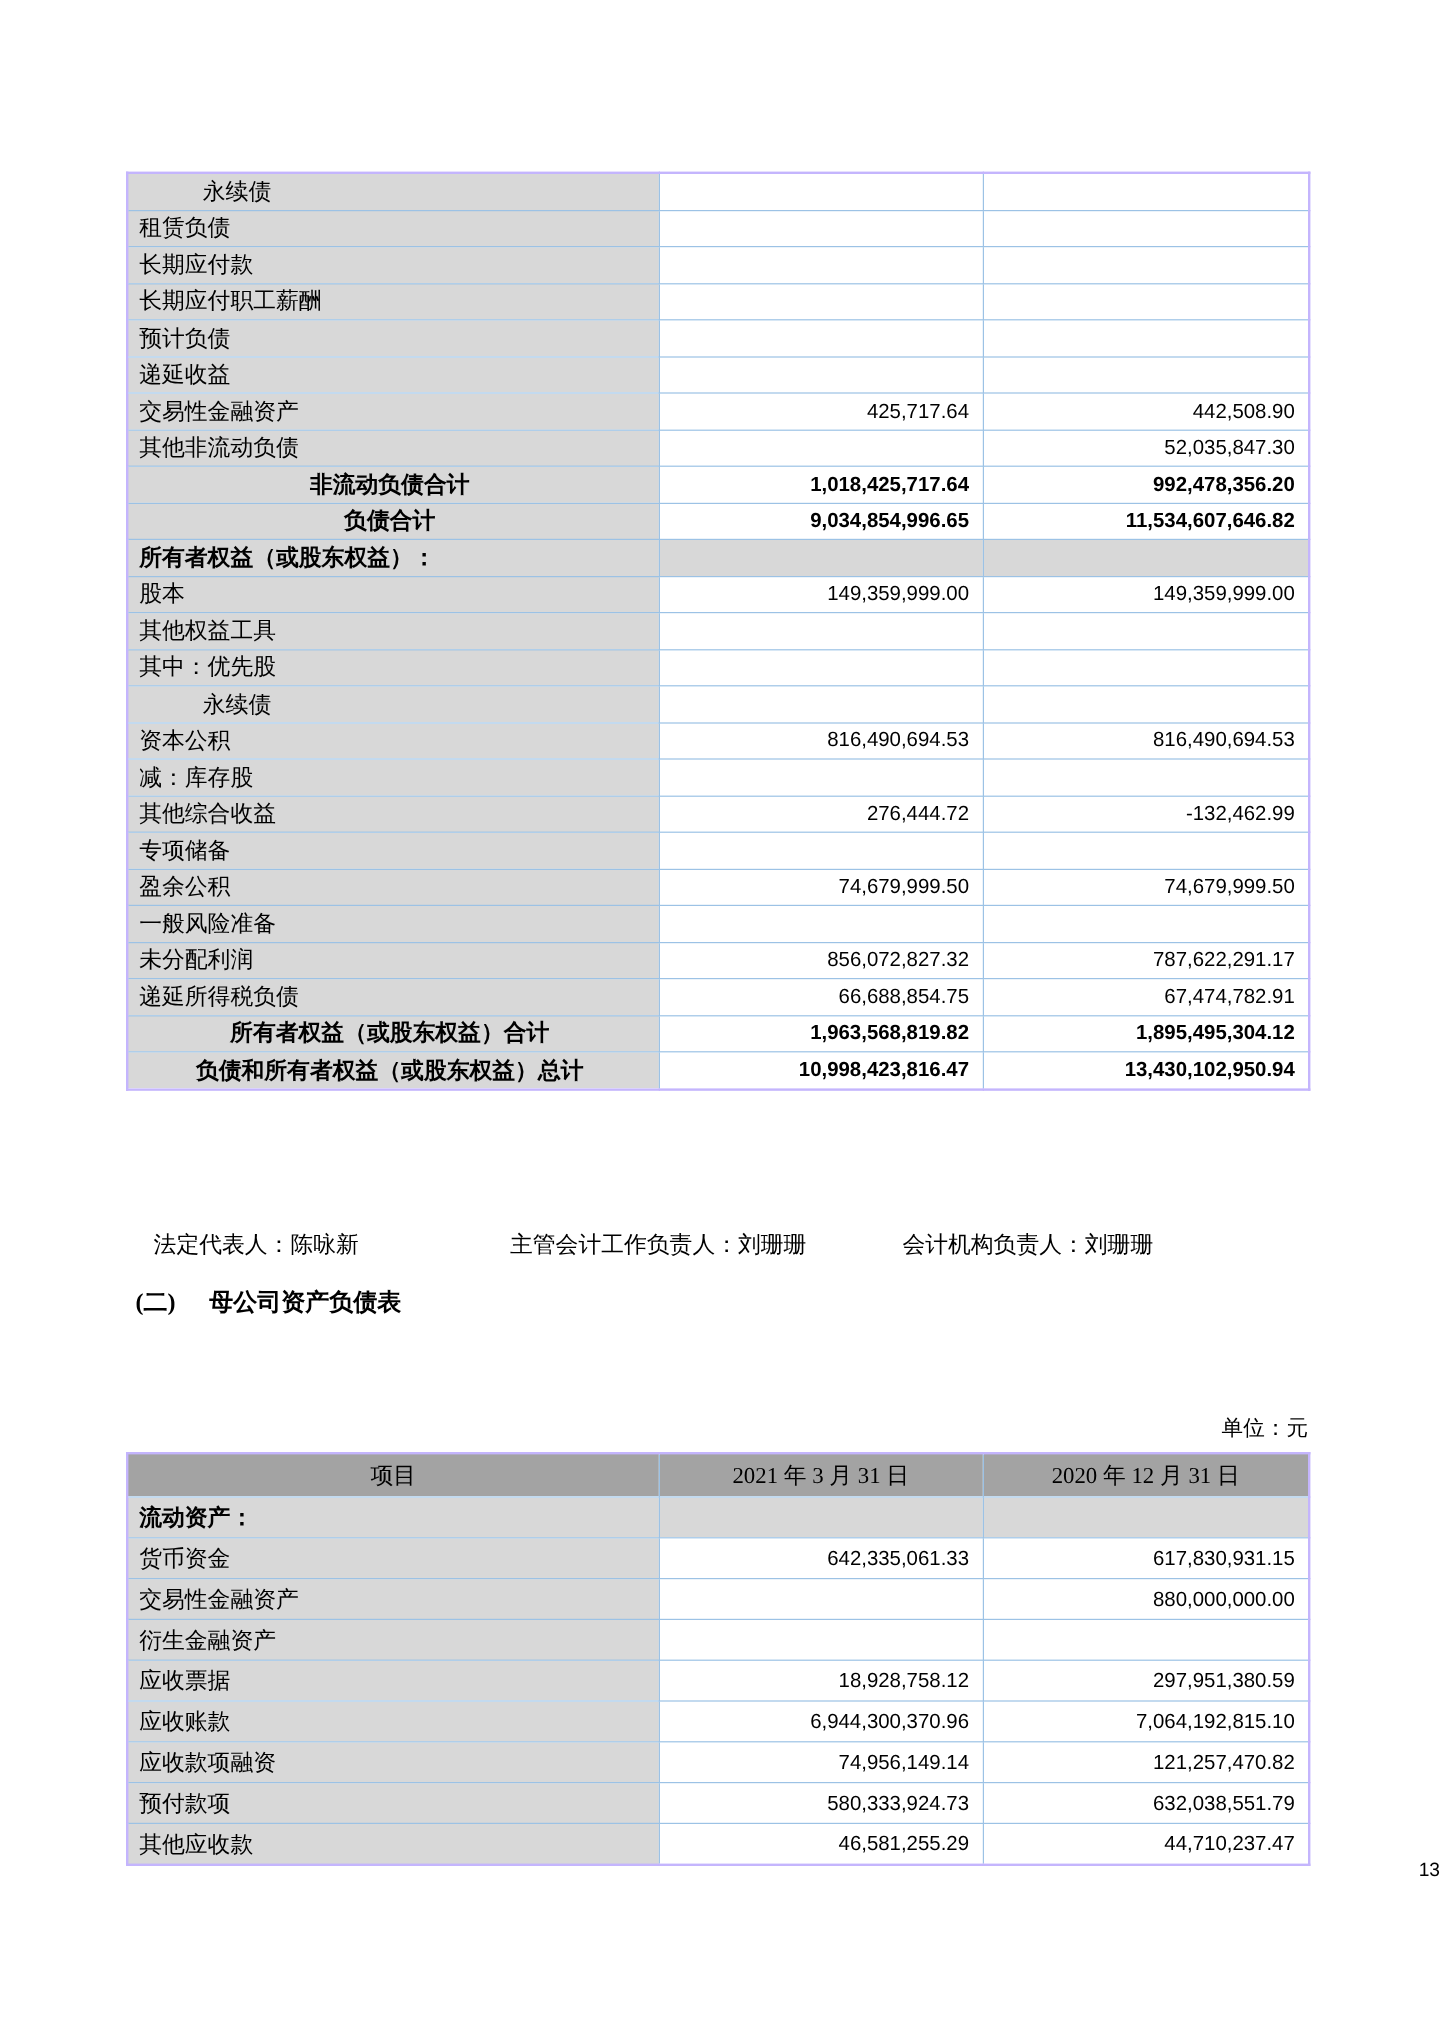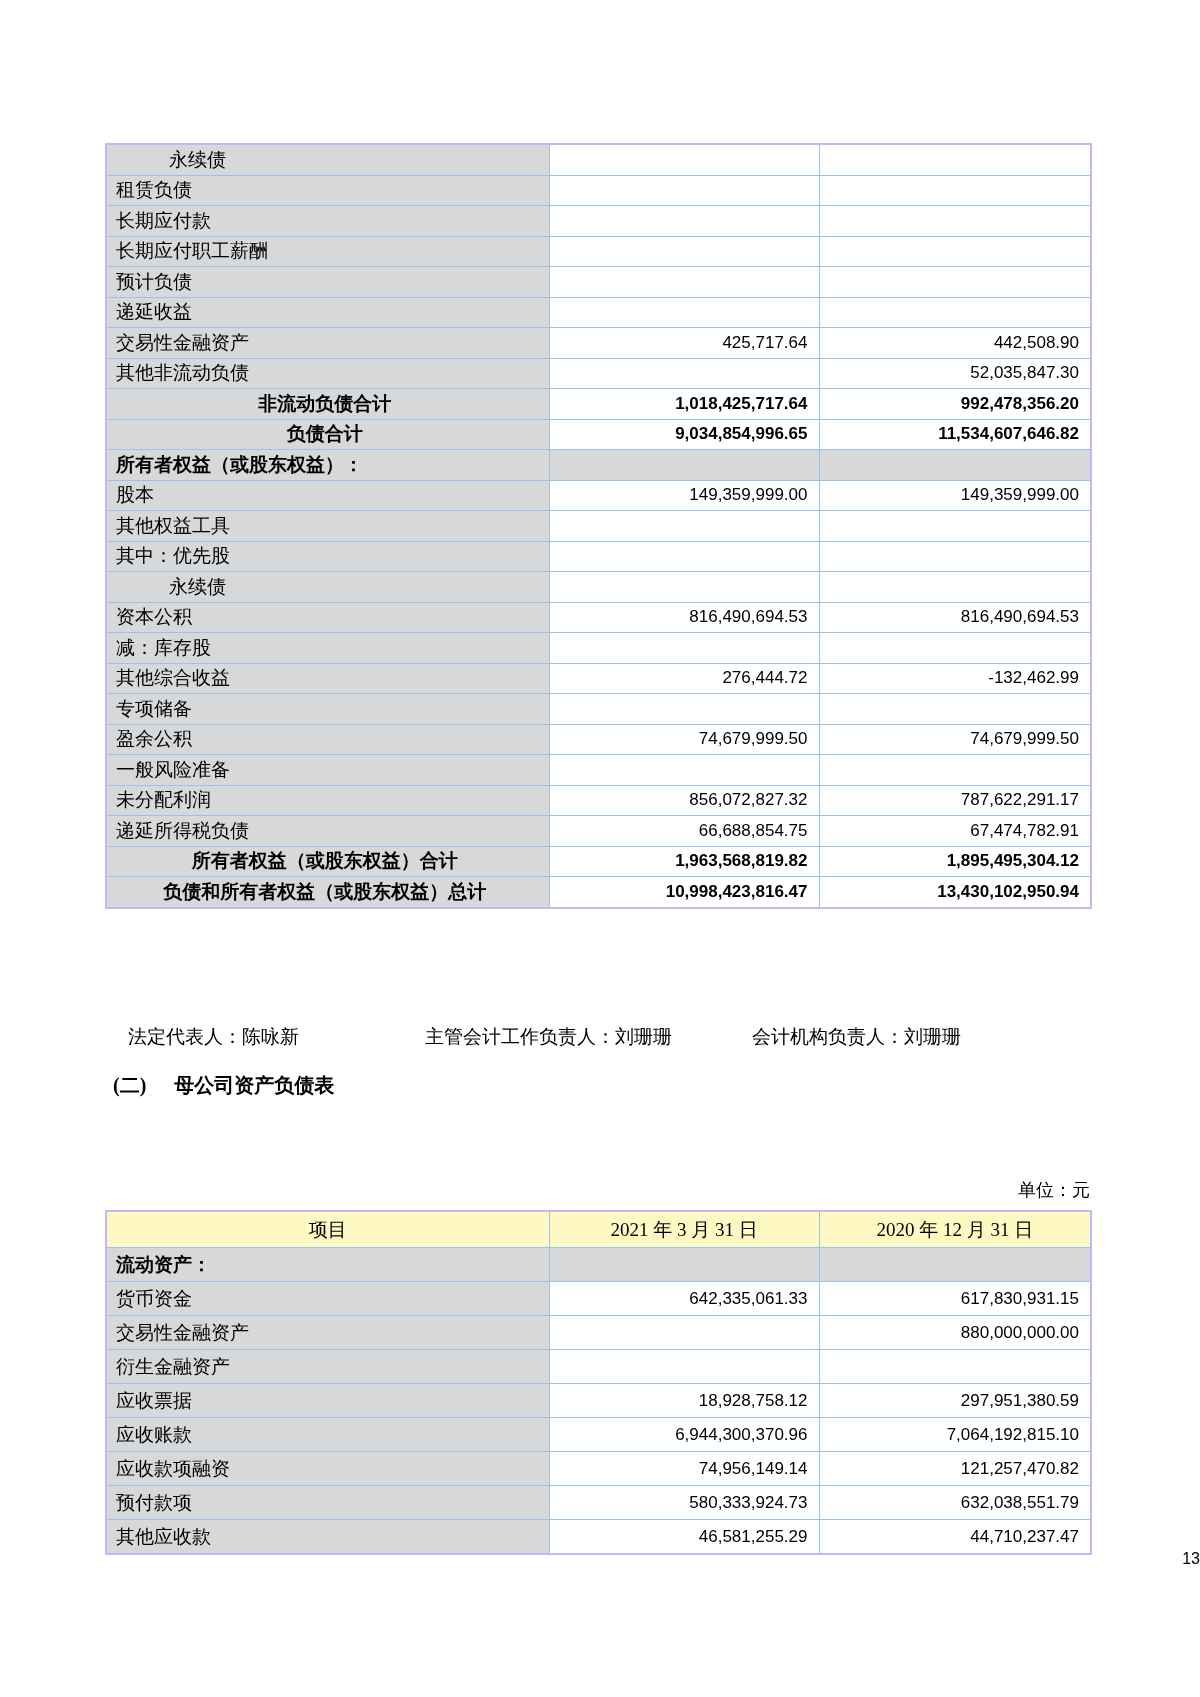--- a/index.html
+++ b/index.html
@@ -40,21 +40,21 @@
     padding:0 11px 0 4px;
     font-family:"Liberation Sans", sans-serif;
     font-size:17px;
   }
   tr.section td { background:#d8d8d8; }
   tr.section .c-label { font-weight:bold; }
   tr.total .c-label { text-align:center; font-weight:bold; padding-left:0; }
   tr.total .c-val { font-weight:bold;text-align:right; }
   tr.indent .c-label { padding-left:62px; }
   #table2 th {
-    background:#fef9c3;
+    background:#a3a3a3;
     font-weight:normal;
     font-size:19px;
     text-align:center;
   }
   .signatures {
     position:absolute;
     left:120px; top:1024px;
     width:985px; height:26px;
     font-size:19px;
   }

